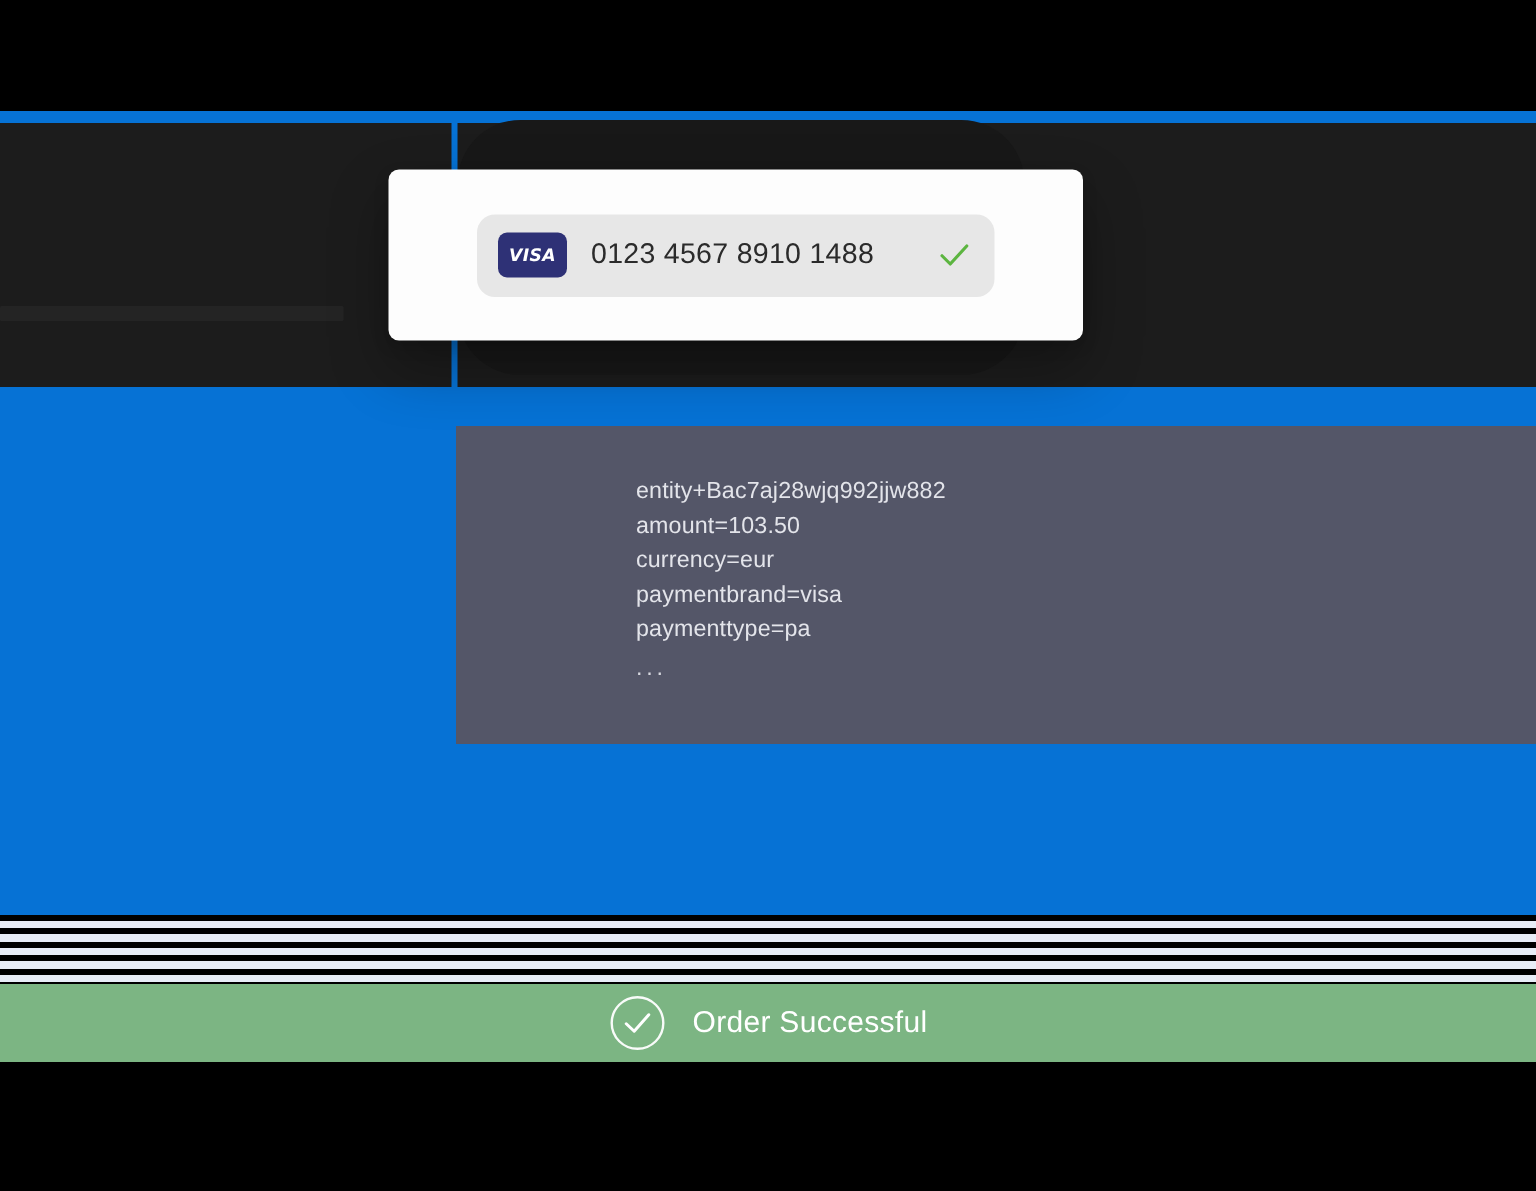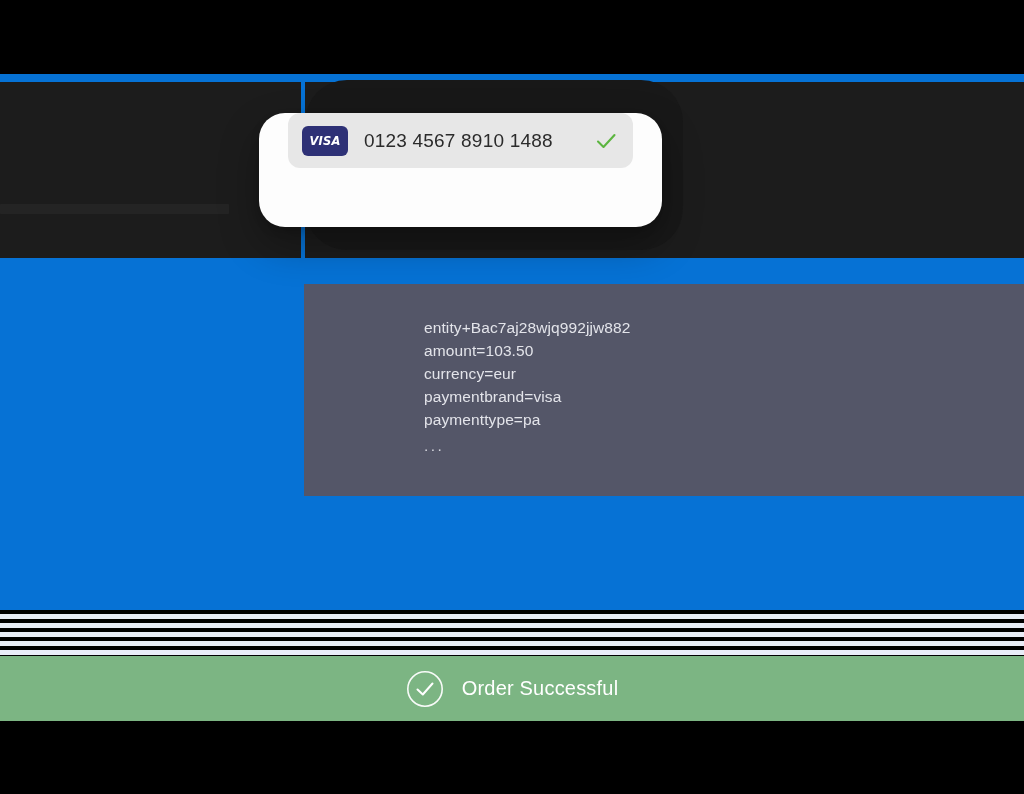--- a/index.html
+++ b/index.html
@@ -80,27 +80,28 @@
     height: 170px;
     background: #181818;
     border-radius: 42px;
   }
 
   
   .pay-card {
     position: absolute;
     left: 259px;
     top: 113px;
-    width: 403px;
+    width: 463px;
     height: 114px;
     background: #fdfdfd;
-    border-radius: 26px;
+    border-radius: 7px;
     box-shadow: 0 18px 40px rgba(0, 0, 0, 0.30),
                 0 4px 10px rgba(0, 0, 0, 0.14);
     display: flex;
+    align-items: center;
     justify-content: center;
   }
 
   
   .card-field {
     width: 345px;
     height: 55px;
     background: #e7e7e7;
     border-radius: 12px;
     display: flex;
@@ -181,21 +182,21 @@
       #e8edf7 4px, #e8edf7 9px
     );
   }
 
   
   .success-banner {
     position: absolute;
     left: 0;
     top: 656px;
     width: 1024px;
-    height: 65px;
+    height: 52px;
     background: #7cb583;
     display: flex;
     align-items: center;
     justify-content: center;
     gap: 18px;
   }
   .success-check-circle {
     width: 38px;
     height: 38px;
     display: block;

